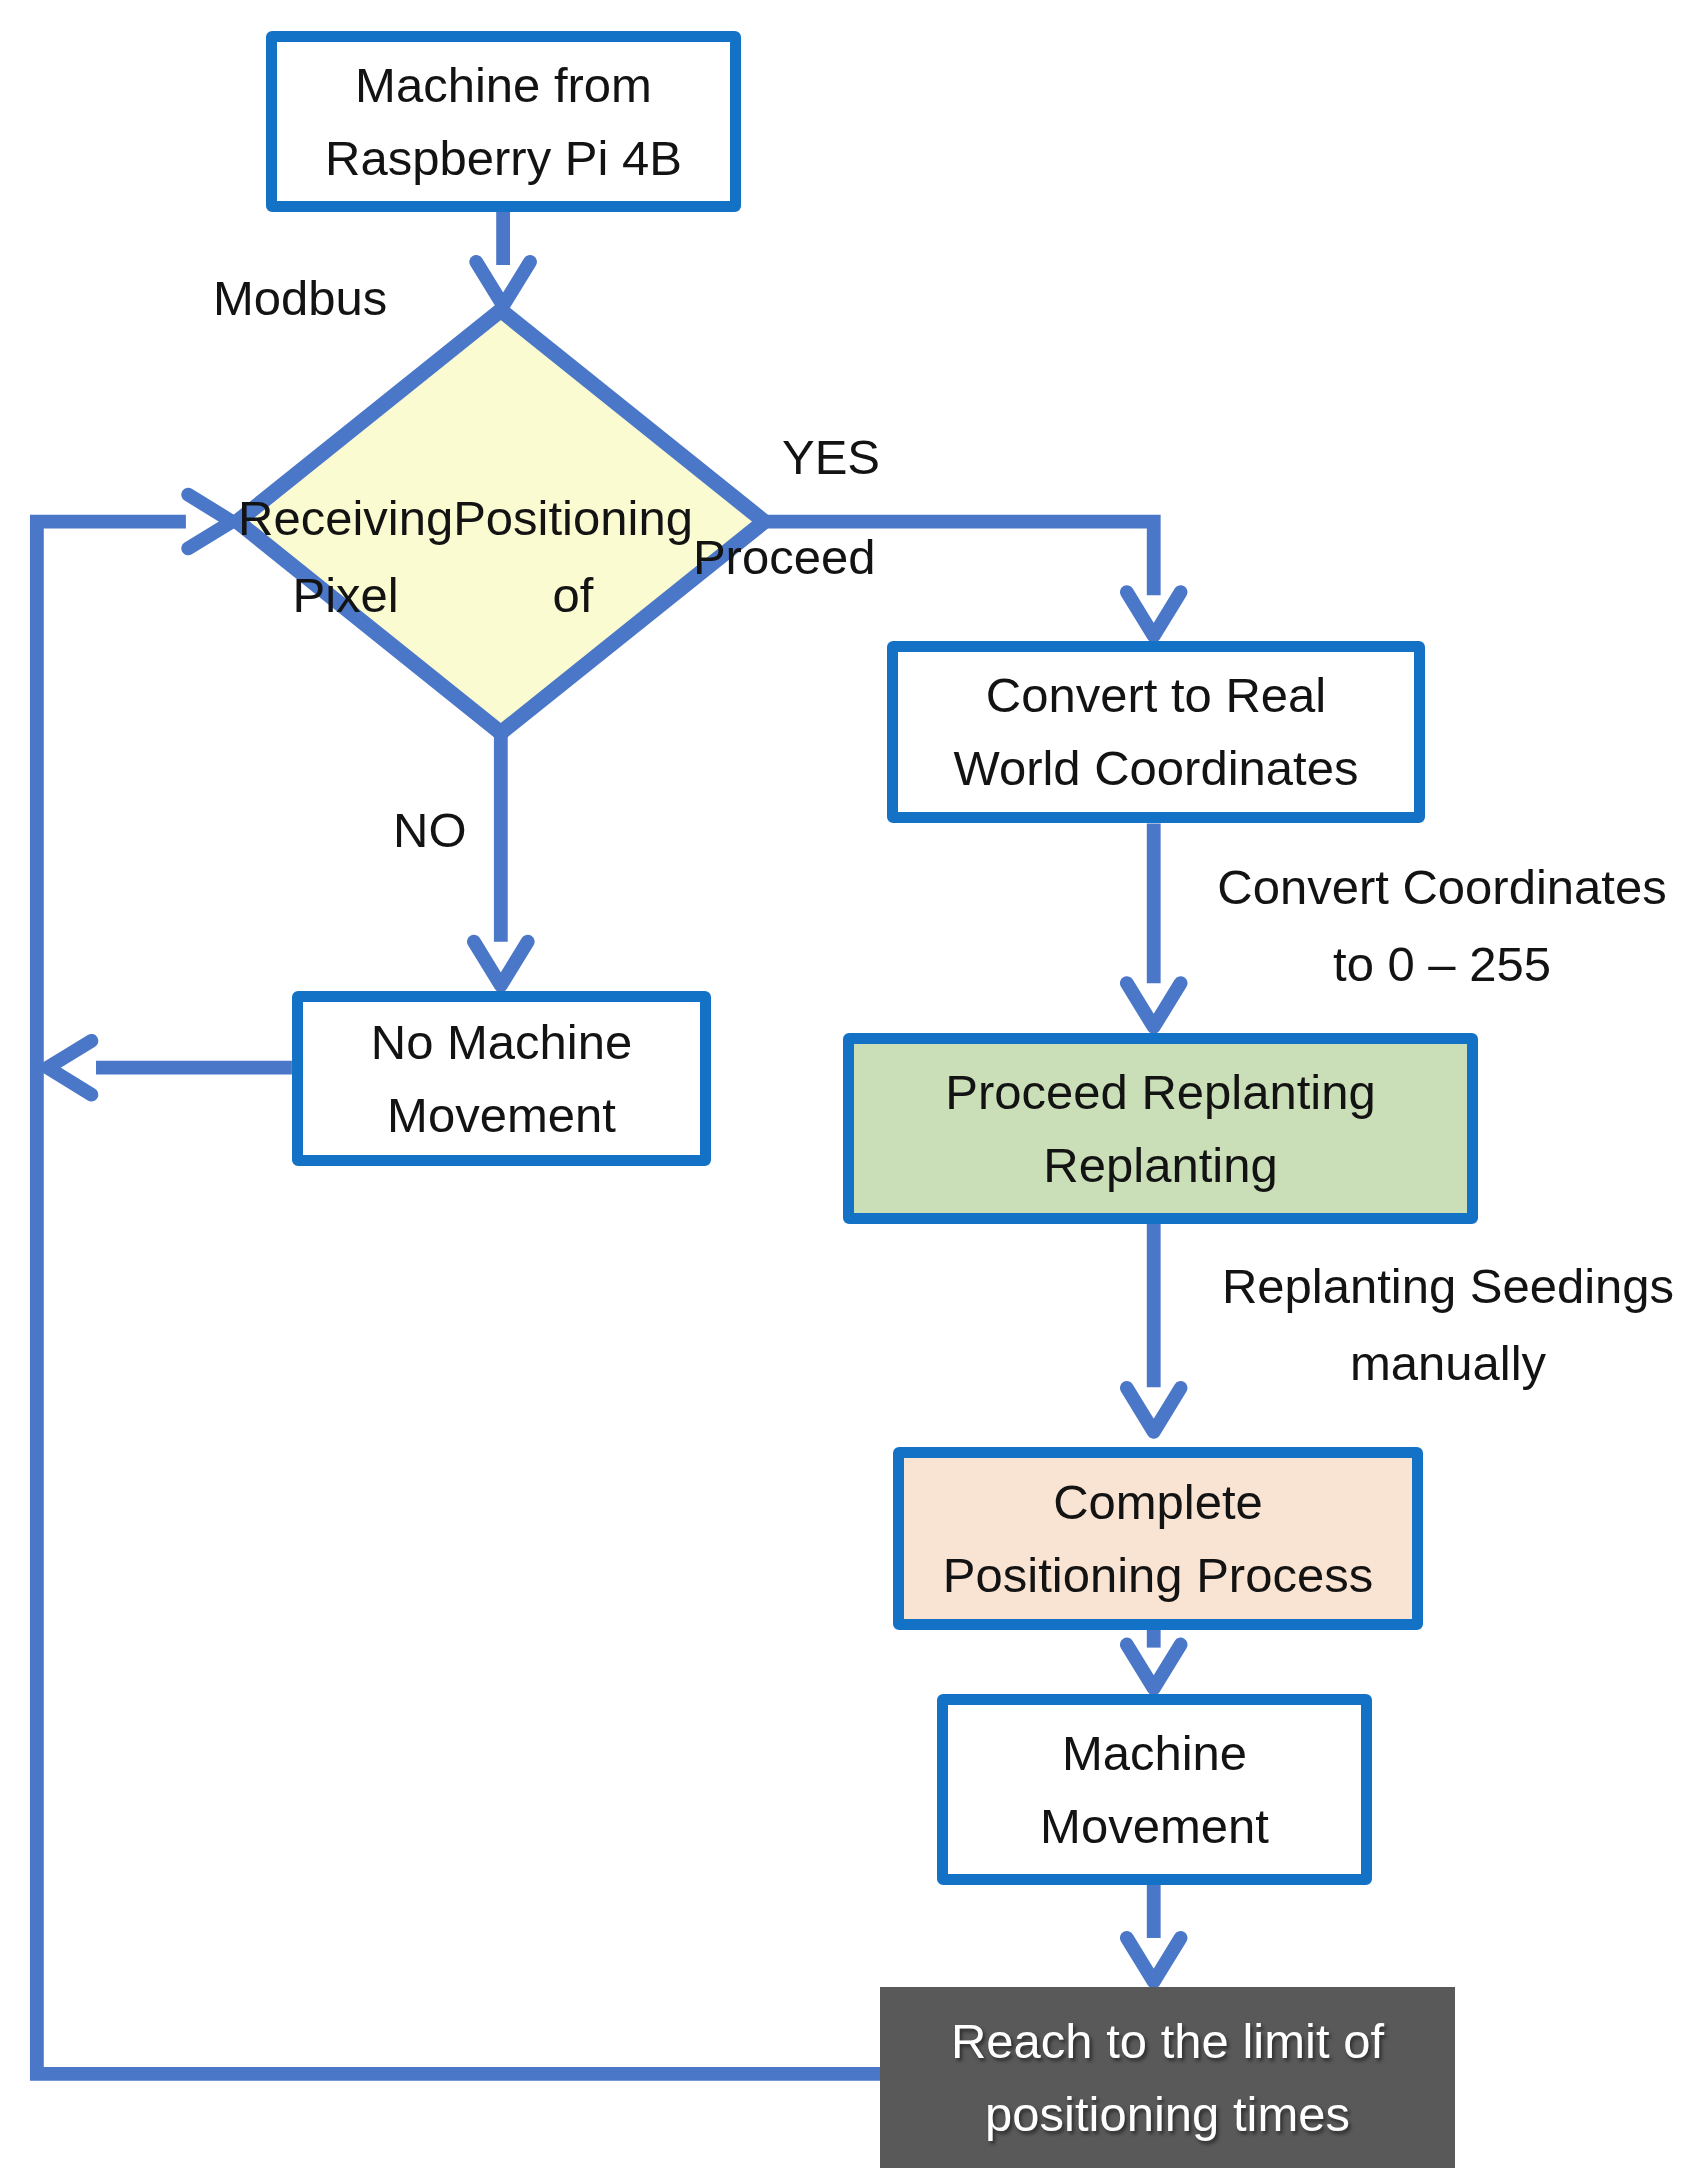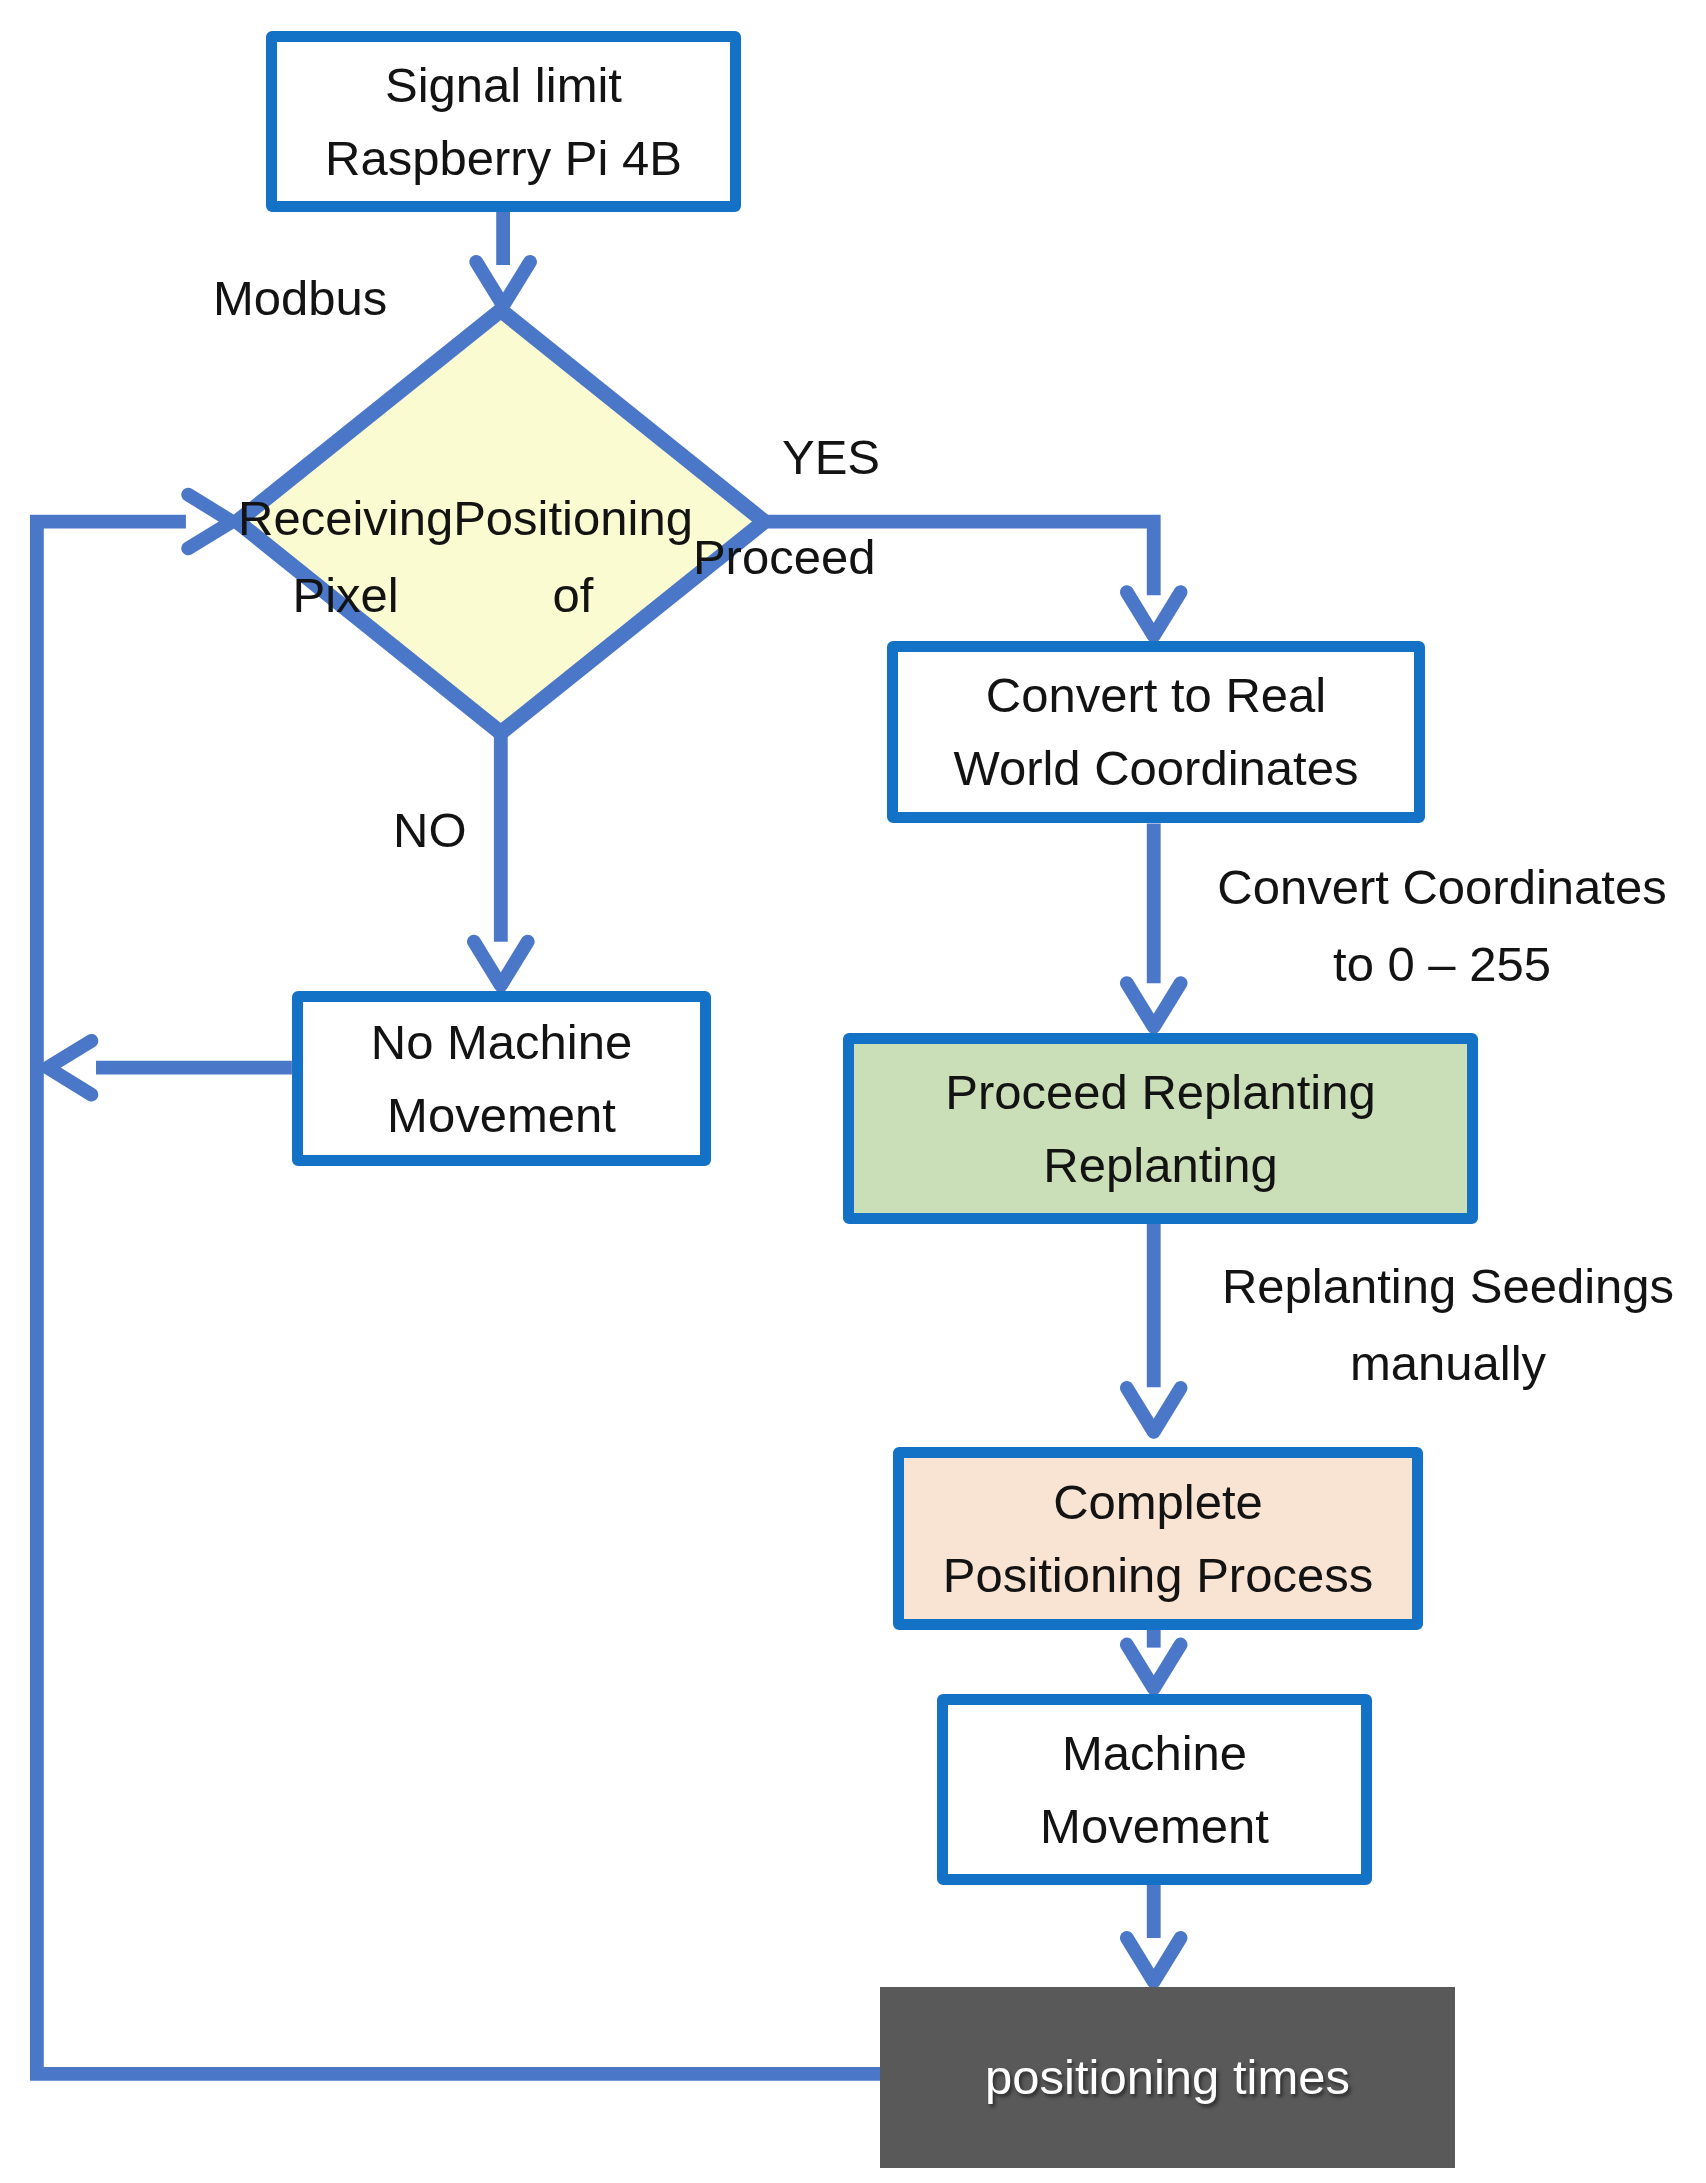--- a/index.html
+++ b/index.html
@@ -102,21 +102,21 @@
     <path class="chevron" d="M 245 644 L 302 679 L 245 714"></path>
   </svg>
 
   <div class="decision-text">
     <span>Receiving Pixel</span>
     <span>Positioning of</span>
     <span>Proceed</span>
   </div>
 
   <div class="node" style="left:266px;top:31px;width:475px;height:181px;">
-    <span>Signal limit</span>
+    <span>Machine from</span>
     <span>Raspberry Pi 4B</span>
   </div>
 
   <div class="node" style="left:887px;top:641px;width:538px;height:182px;">
     <span>Convert to Real</span>
     <span>World Coordinates</span>
   </div>
 
   <div class="node node--proceed" style="left:843px;top:1033px;width:635px;height:191px;">
     <span>Proceed Replanting</span>
@@ -132,20 +132,21 @@
     <span>Machine</span>
     <span>Movement</span>
   </div>
 
   <div class="node" style="left:292px;top:991px;width:419px;height:175px;">
     <span>No Machine</span>
     <span>Movement</span>
   </div>
 
   <div class="node node--limit" style="left:880px;top:1987px;width:575px;height:181px;">
+    <span>Reach to the limit of</span>
     <span>positioning times</span>
   </div>
 
   <div class="edge-label" style="left:213px;top:260px;">Modbus</div>
 
   <div class="edge-label" style="left:782px;top:419px;">YES</div>
 
   <div class="edge-label" style="left:393px;top:792px;">NO</div>
 
   <div class="edge-label edge-label--center" style="left:1173px;top:849px;width:538px;">

